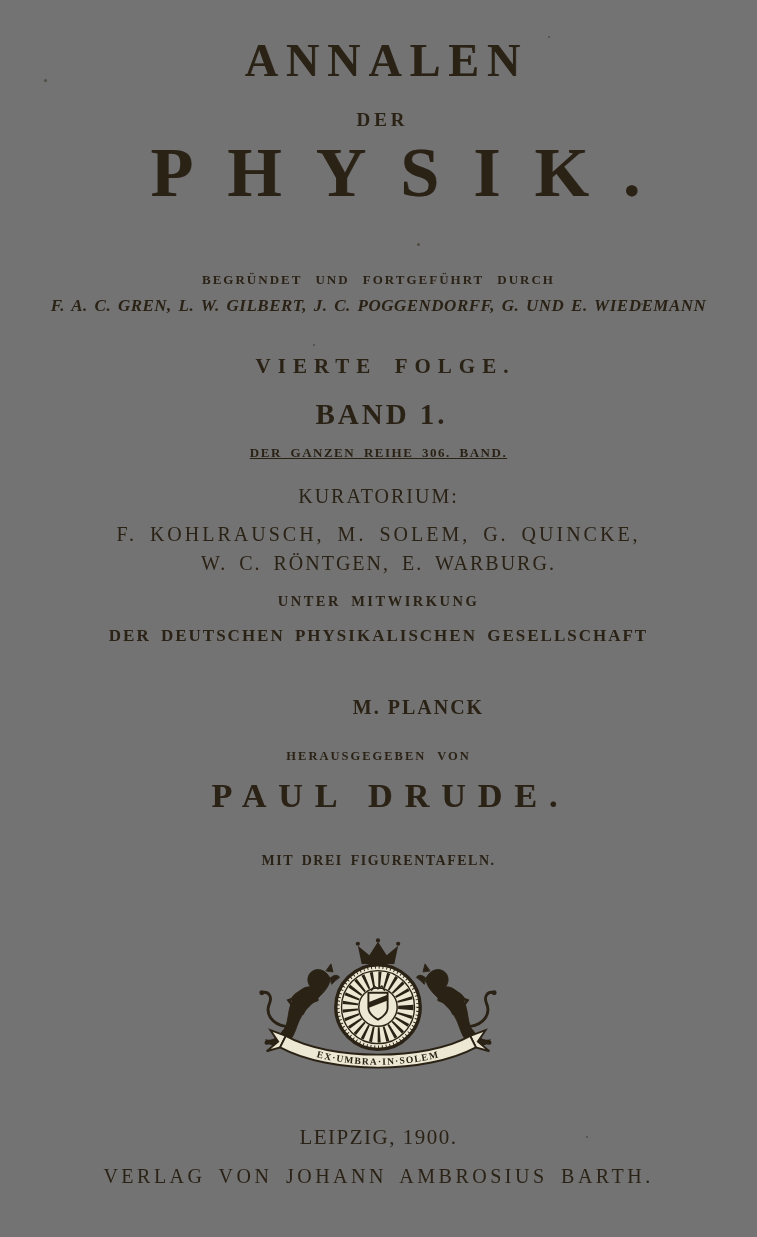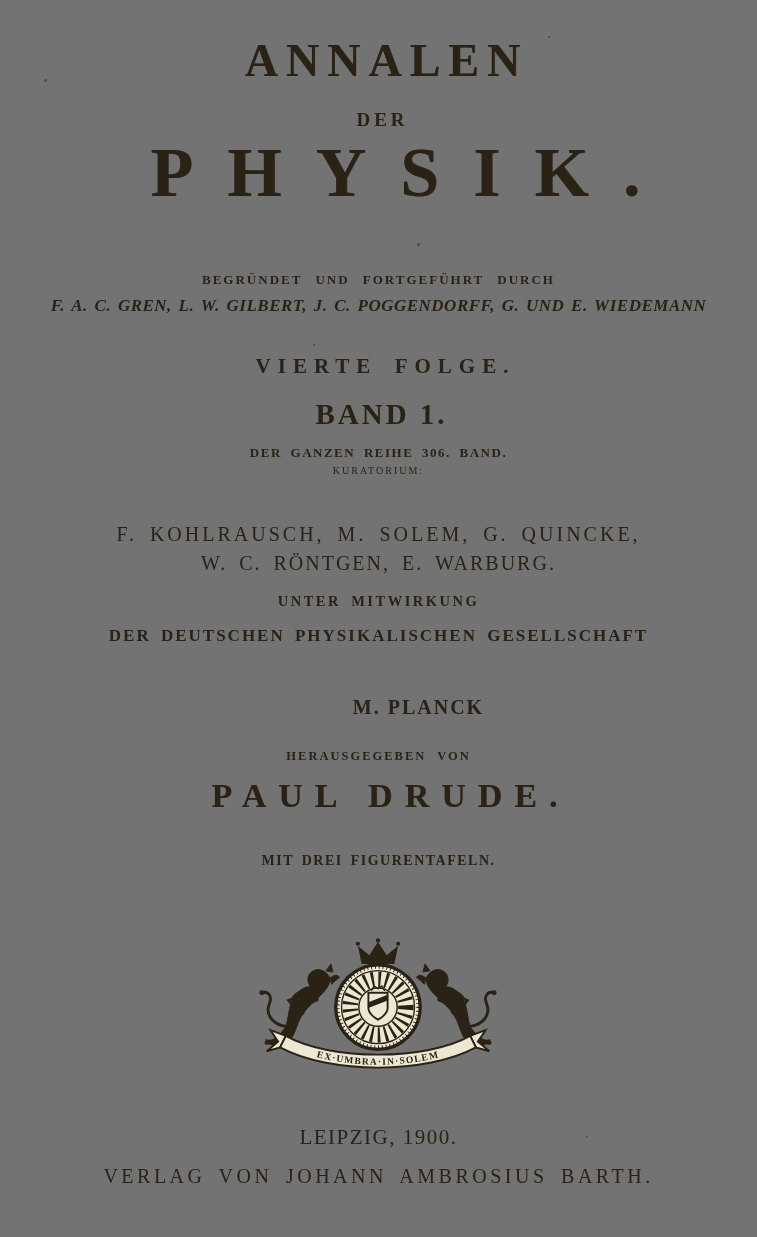--- a/index.html
+++ b/index.html
@@ -18,23 +18,23 @@
   
   .t-annalen{top:38px;font-size:46px;font-weight:700;letter-spacing:8px;padding-left:8px;text-shadow:0.4px 0.4px 0 rgba(43,34,22,.5);}
   .t-der{top:110px;font-size:19px;font-weight:700;letter-spacing:4px;padding-left:4px;}
   .t-physik{top:138px;font-size:70px;font-weight:700;letter-spacing:34px;padding-left:34px;text-shadow:0.4px 0.4px 0 rgba(43,34,22,.5);}
   
   .t-begr{top:273px;font-size:13px;font-weight:700;letter-spacing:2px;word-spacing:8px;}
   .t-founders{top:297px;font-size:17px;font-weight:700;letter-spacing:0.5px;word-spacing:2px;font-style:italic;}
   
   .t-folge{top:356px;font-size:21px;font-weight:700;letter-spacing:7px;padding-left:7px;word-spacing:5px;}
   .t-band{top:400px;font-size:29px;font-weight:700;letter-spacing:3px;padding-left:3px;}
-  .t-bandnote{top:446px;font-size:13px;font-weight:700;letter-spacing:1.5px;word-spacing:4px;}
+  .t-bandnote{top:446px;font-size:13px;font-weight:700;letter-spacing:1.5px;word-spacing:4px;text-decoration:underline;}
   
-  .t-kurlabel{top:466px;font-size:10px;font-weight:400;letter-spacing:2px;}
+  .t-kurlabel{top:486px;font-size:20px;font-weight:400;letter-spacing:2px;}
   .t-kur1{top:524px;font-size:20px;font-weight:400;letter-spacing:3px;word-spacing:5px;}
   .t-kur2{top:553px;font-size:20px;font-weight:400;letter-spacing:2px;word-spacing:5px;}
   
   .t-unter{top:594px;font-size:14.5px;font-weight:700;letter-spacing:2.5px;word-spacing:4px;}
   .t-gesell{top:627px;font-size:17px;font-weight:700;letter-spacing:2px;word-spacing:4px;}
   .t-insb{top:675px;font-size:12px;font-weight:700;letter-spacing:2px;word-spacing:6px;}
   .t-planck{top:697px;font-size:20px;font-weight:700;letter-spacing:2px;padding-left:40px;}
   
   .t-herausg{top:750px;font-size:12.5px;font-weight:700;letter-spacing:2px;word-spacing:6px;}
   .t-drude{top:779px;font-size:34px;font-weight:700;letter-spacing:12px;padding-left:12px;text-shadow:0.3px 0.3px 0 rgba(43,34,22,.5);}

